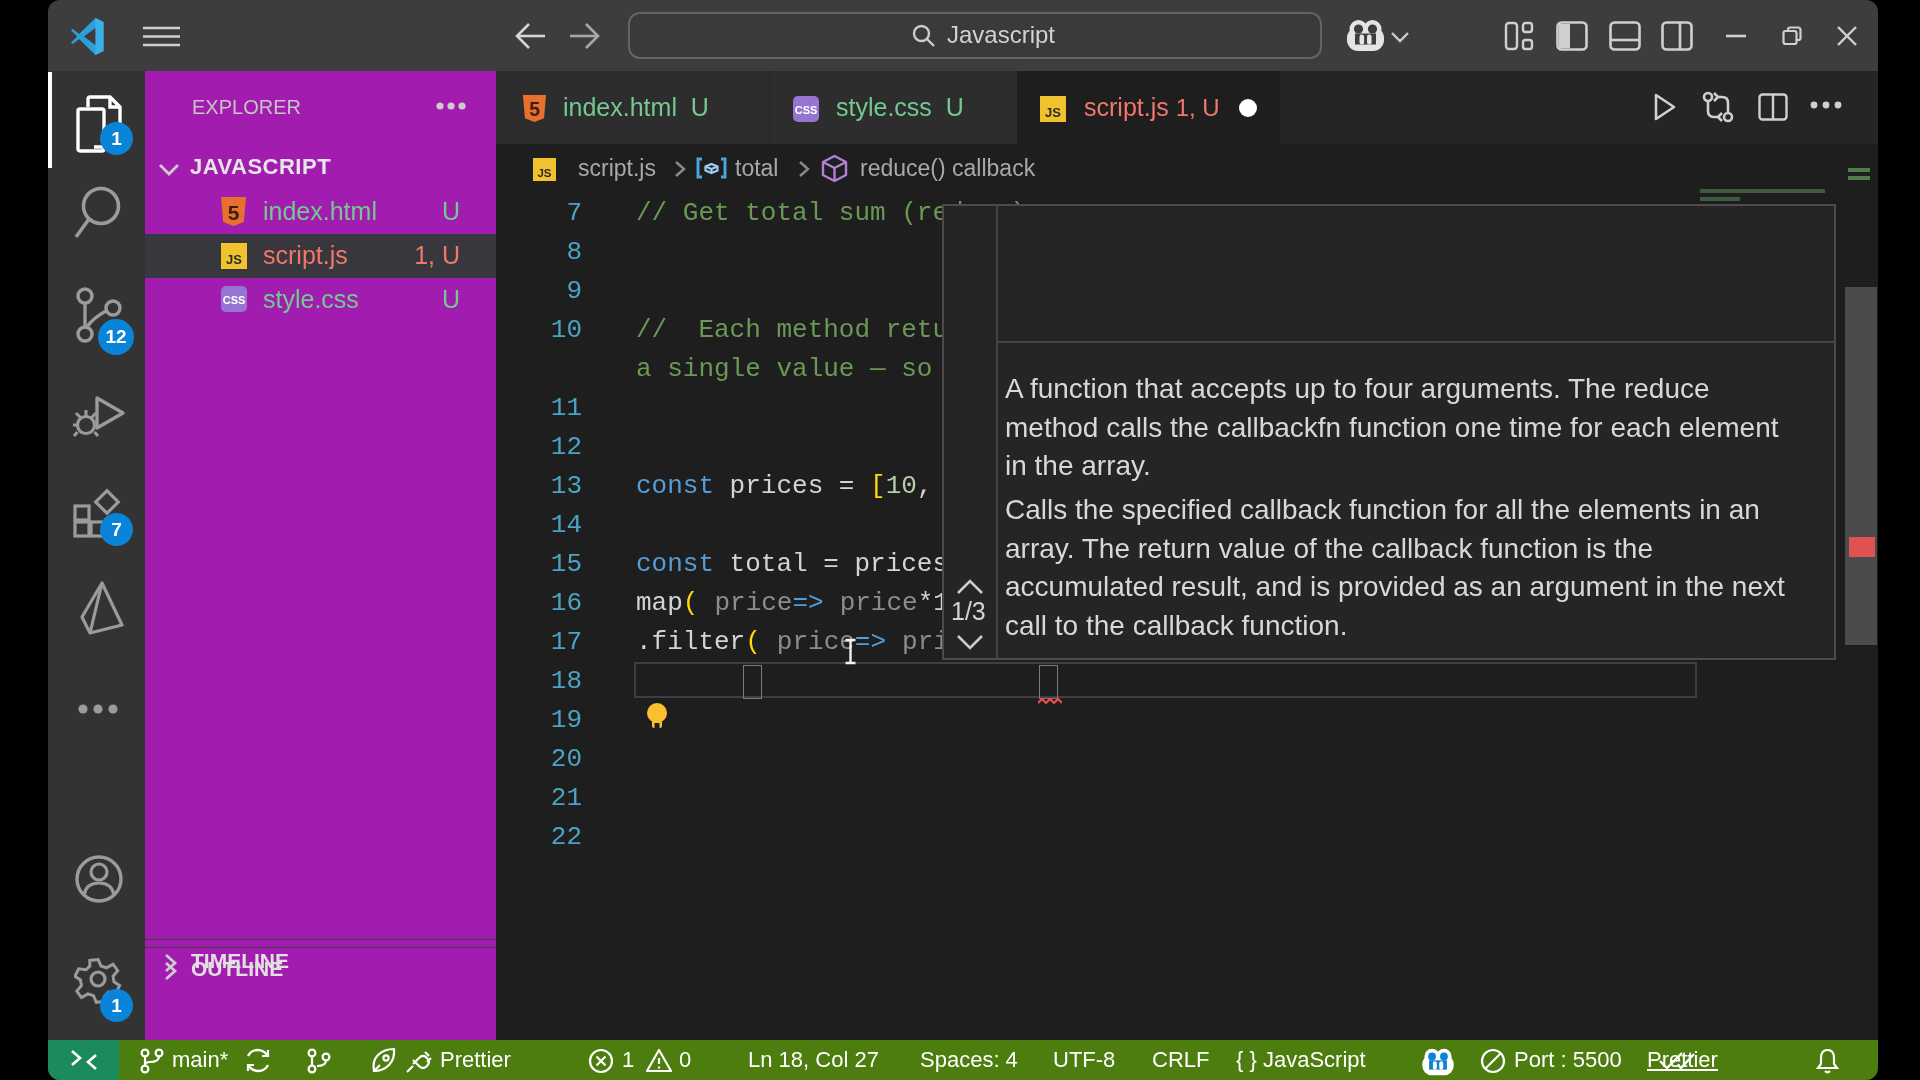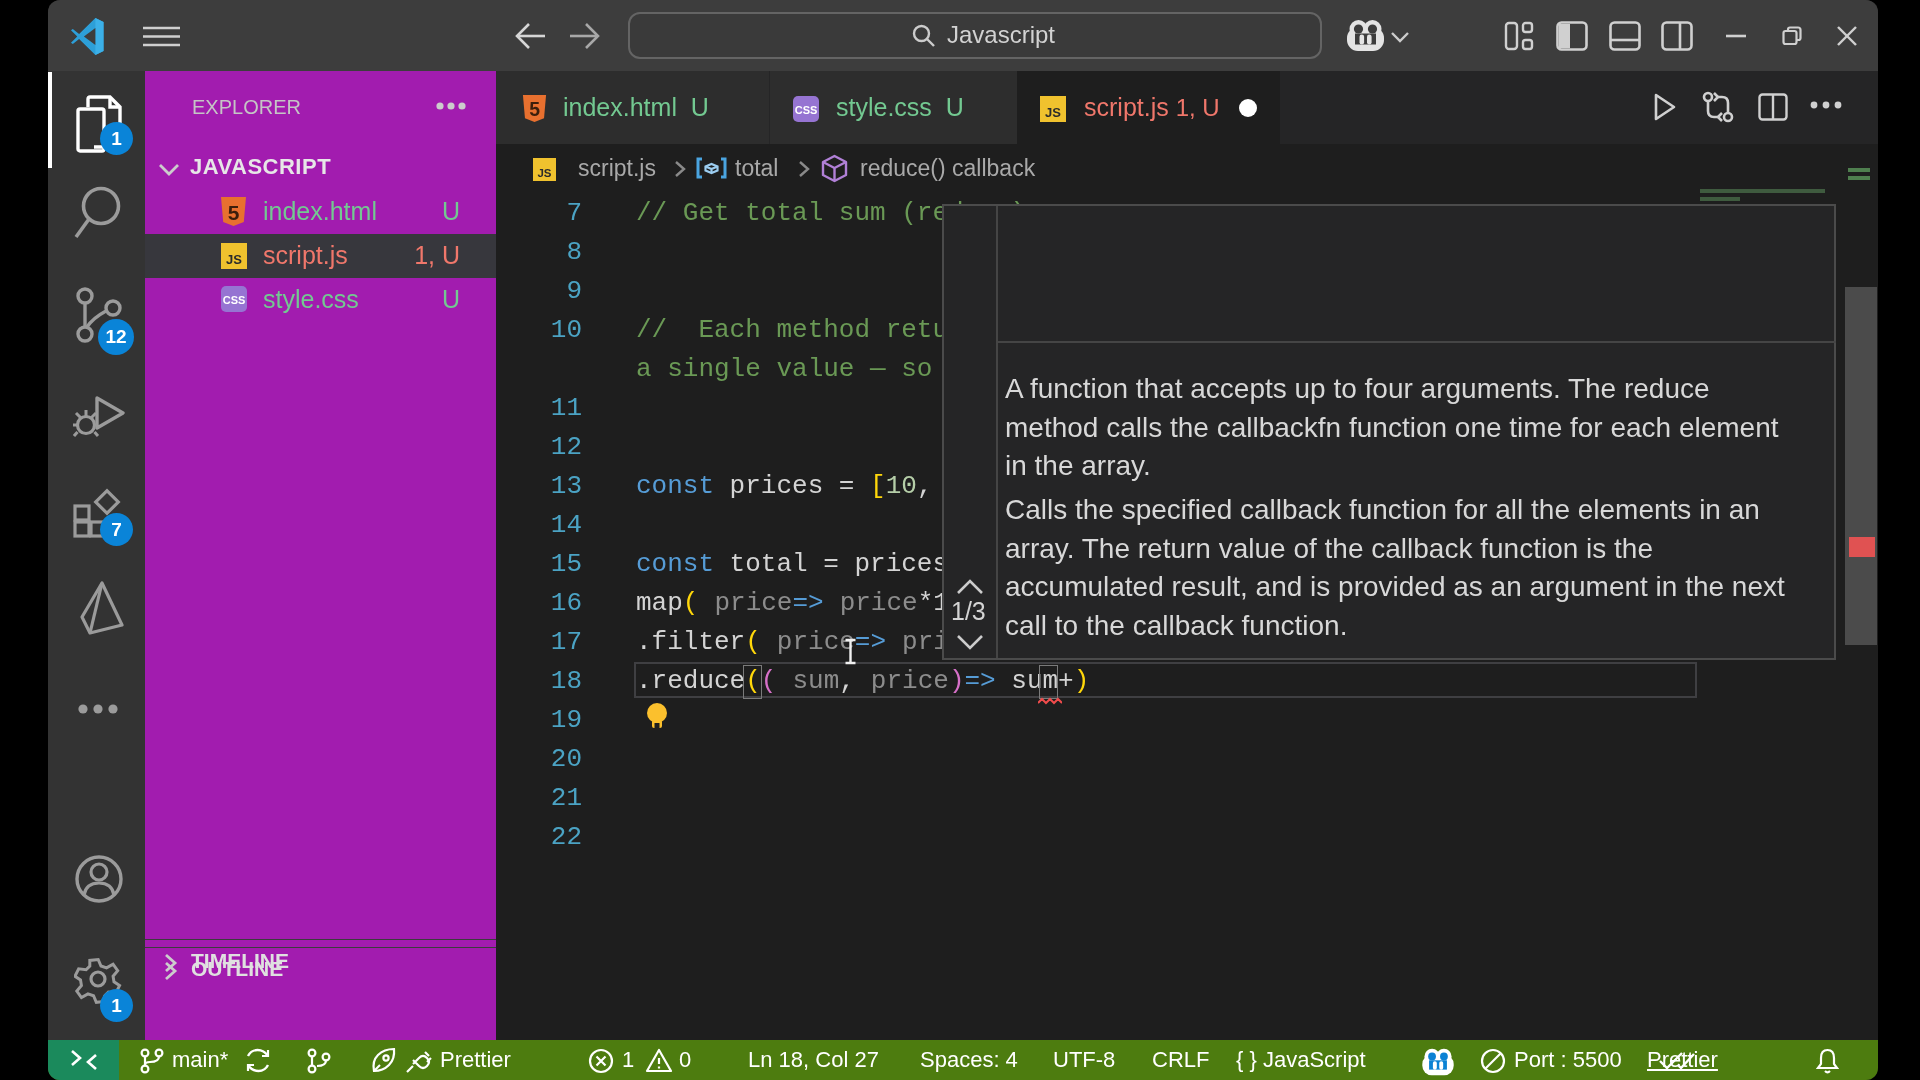--- a/index.html
+++ b/index.html
@@ -329,21 +329,20 @@
     <div class="lnum" style="top:708px">21</div>
     <div class="lnum" style="top:747px">22</div>
 
     <div class="code-row cmt" style="top:123px">// Get total sum (reduce)</div>
     <div class="code-row cmt" style="top:240px">//&nbsp; Each method returns a new array except</div>
     <div class="code-row cmt" style="top:279px">a single value — so we keep chaining them</div>
     <div class="code-row" style="top:396px"><span class="kw">const</span> prices = <span class="gold">[</span><span class="num">10</span>, <span class="num">20</span>, <span class="num">30</span><span class="gold">]</span>;</div>
     <div class="code-row" style="top:474px"><span class="kw">const</span> total = prices.</div>
     <div class="code-row" style="top:513px">map<span class="gold">(</span><span class="gray">price</span><span class="arrow">=&gt;</span><span class="gray">price</span>*1.</div>
     <div class="code-row" style="top:552px">.filter<span class="gold">(</span><span class="gray">price</span><span class="arrow">=&gt;</span><span class="gray">pric</span></div>
-    <div class="code-row" style="top:591px">.reduce<span class="gold">(</span><span class="pink">(</span><span class="gray">sum</span>,<span class="gray">price</span><span class="pink">)</span><span class="arrow">=&gt;</span> sum+<span class="gold">)</span></div>
 
     <div class="abs" style="left:138px;top:591px;width:1063px;height:36px;border:2px solid #3f3f42;"></div>
 
     <div class="abs" style="left:247px;top:594px;width:19px;height:34px;border:1.5px solid #7a7a7a;"></div>
     <div class="abs" style="left:543px;top:594px;width:19px;height:34px;border:1.5px solid #7a7a7a;"></div>
 
     <svg class="abs" style="left:542px;top:626px" width="24" height="8" viewBox="0 0 24 8">
       <path d="M0 6 L4 2 L8 6 L12 2 L16 6 L20 2 L24 6" stroke="#f14c4c" stroke-width="2" fill="none"></path>
     </svg>
 

